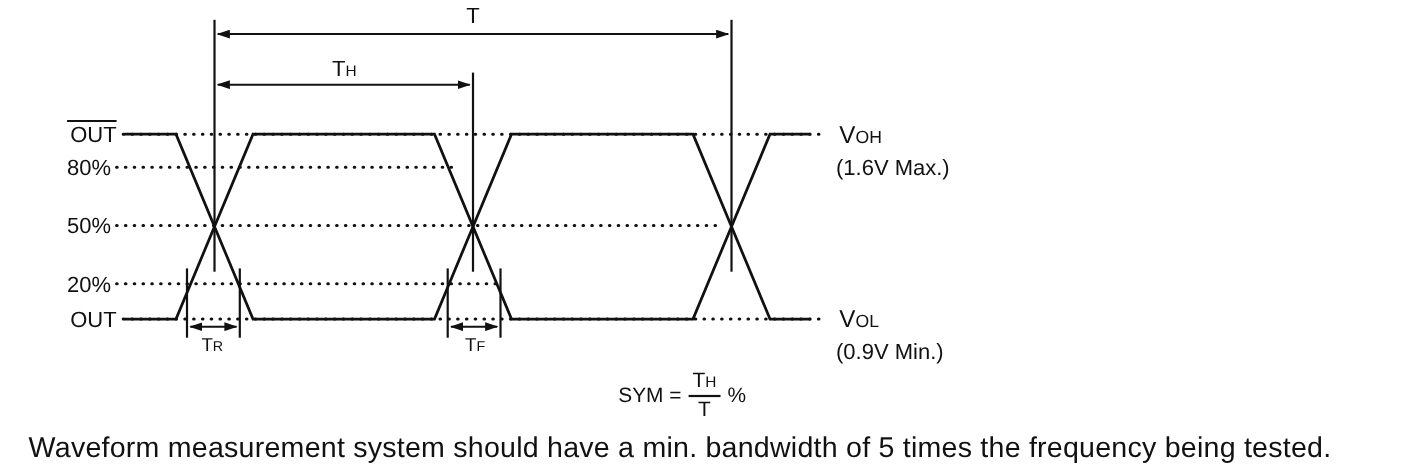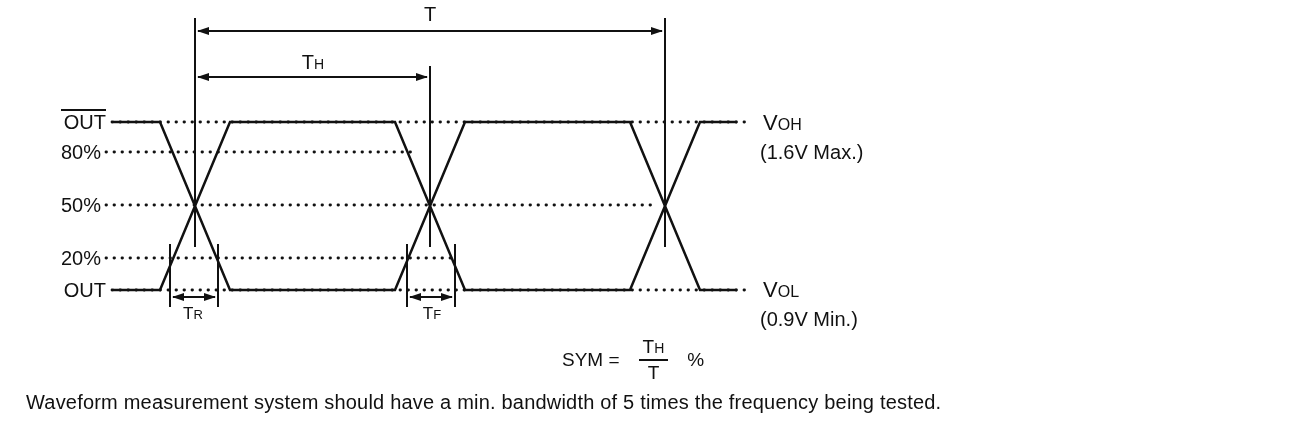--- a/index.html
+++ b/index.html
@@ -17,31 +17,31 @@
   .big{font-size:22px;}
   .sub{font-size:16px;}
   .note{font-size:20px;}
   .dim{font-size:20px;}
   .dim-s{font-size:17px;}
   .dim-sub{font-size:14px;}
   .dim-sub-s{font-size:13px;}
 
   .formula{
     position:absolute;left:562px;top:337px;
-    display:flex;align-items:center;gap:19px;
+    display:flex;align-items:center;gap:6px;
     font-size:19px;line-height:1;
   }
   .frac{display:flex;flex-direction:column;align-items:center;line-height:1.05;}
   .frac .num{padding:0 4px 2px;border-bottom:2px solid #111;}
   .frac .den{padding-top:2px;}
   .sm{font-size:14px;}
 
   .footer{
     position:absolute;left:26px;top:391px;
-    font-size:20px;white-space:nowrap;letter-spacing:0.2px;
+    font-size:26px;white-space:nowrap;letter-spacing:0.2px;
   }
 </style>
 </head>
 <body>
 
 <div class="stage">
 
   <svg width="1295" height="431" viewBox="0 0 1295 431">
     <defs>
       <marker id="arr" viewBox="0 0 12 8" refX="11" refY="4" markerWidth="12" markerHeight="8" markerUnits="userSpaceOnUse" orient="auto-start-reverse">

